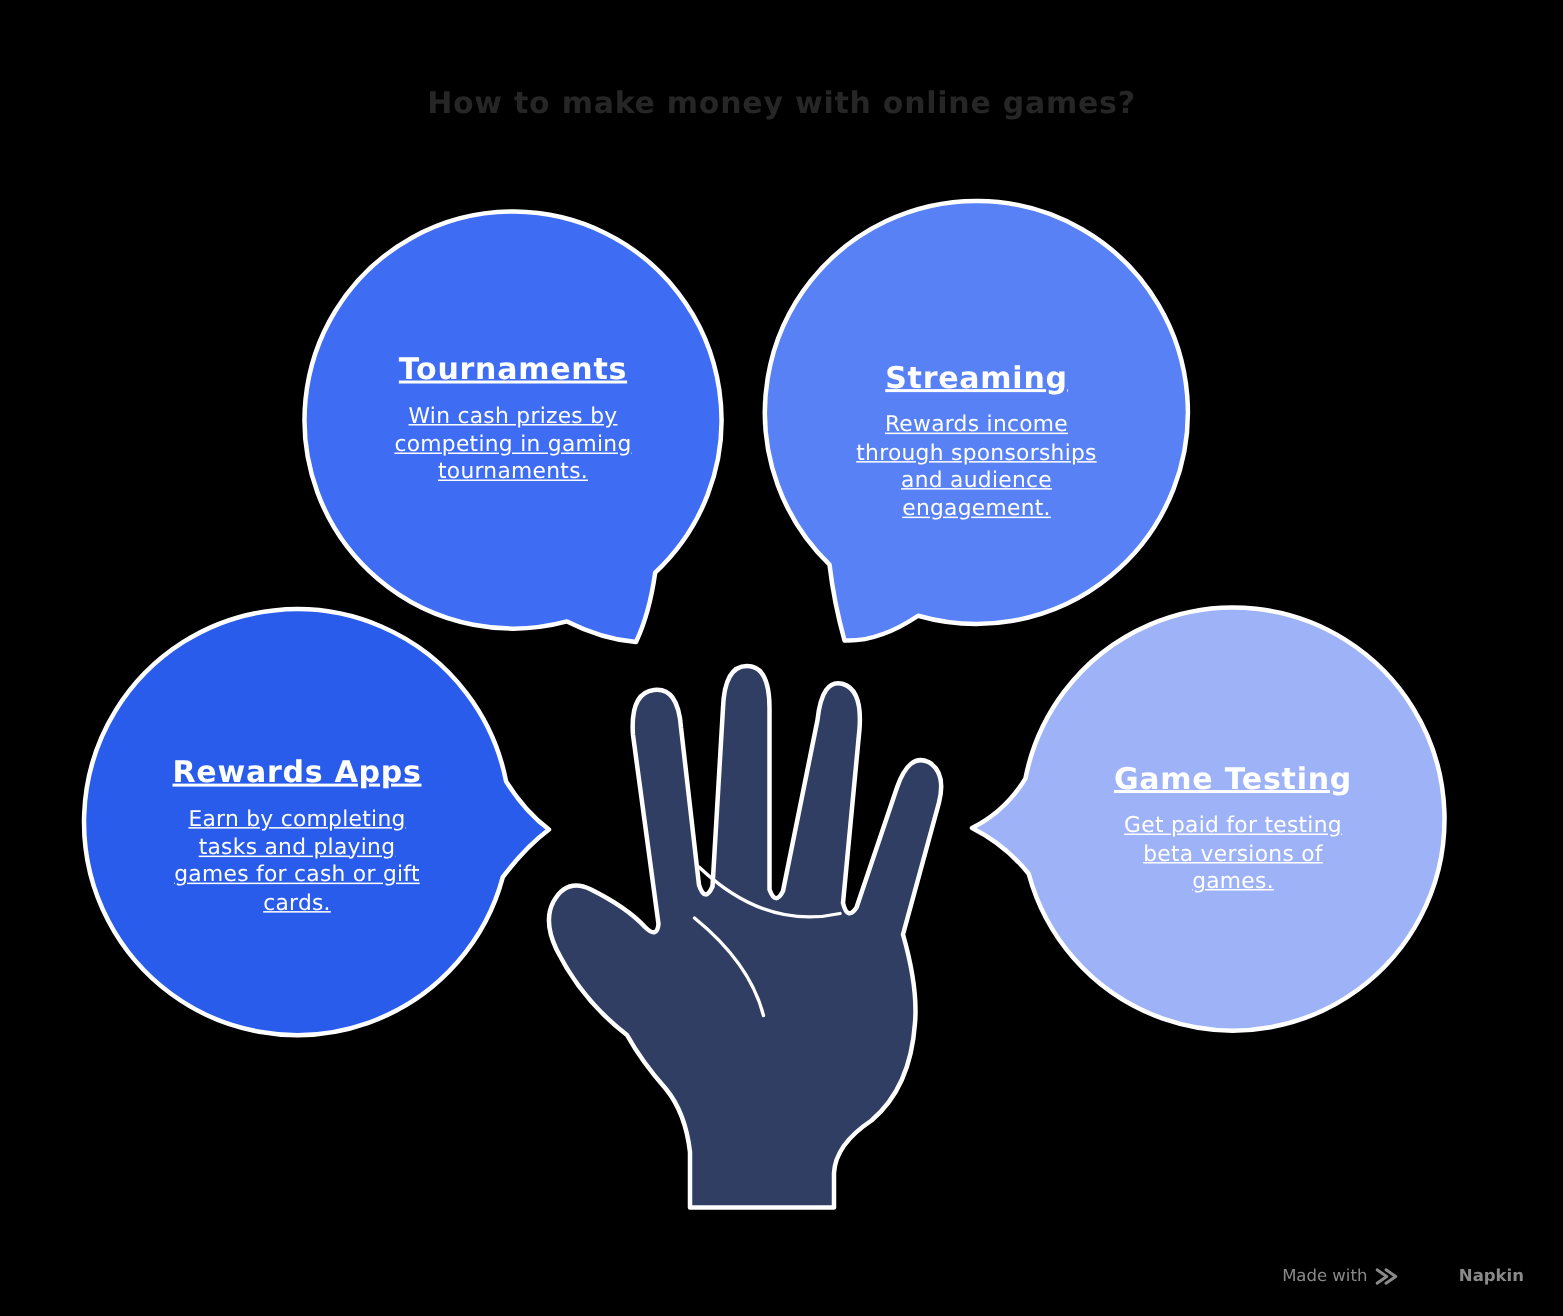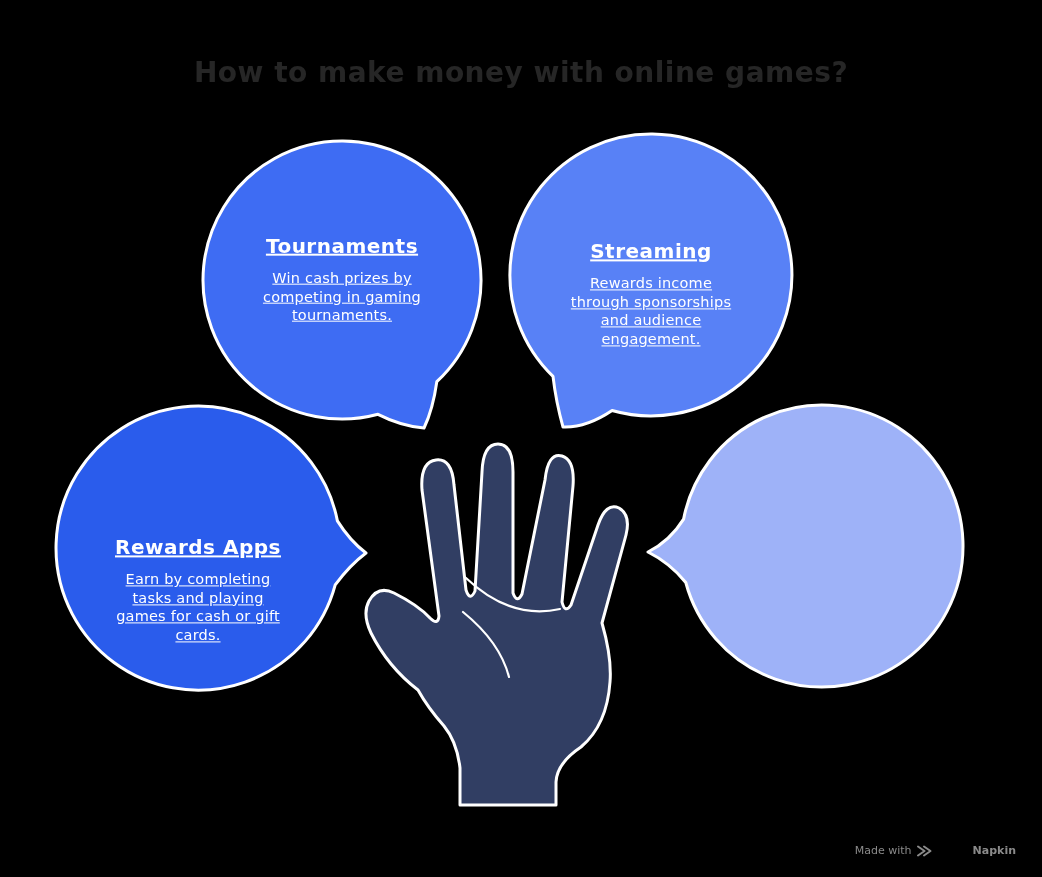--- a/index.html
+++ b/index.html
@@ -11,21 +11,21 @@
   }
   .canvas {
     position: relative;
     width: 1042px; height: 877px;
   }
   .title {
     position: absolute;
     top: 56px; left: 0;
     width: 100%;
     text-align: center;
-    font-size: 28px;
+    font-size: 20px;
     font-weight: bold;
     letter-spacing: 0.5px;
   }
   svg.scene {
     position: absolute;
     top: 0; left: 0;
     width: 1042px; height: 877px;
   }
   .bubble-text {
     position: absolute;
@@ -41,21 +41,21 @@
     margin-bottom: 11px;
   }
   .bubble-text .bubble-body {
     font-size: 14.5px;
     line-height: 1.28;
     white-space: pre-line;
     letter-spacing: 0.2px;
   }
   .bt-1 { left: 342px; top: 279px; width: 220px; }
   .bt-2 { left: 651px; top: 294px; width: 220px; }
-  .bt-3 { left: 198px; top: 557px; width: 230px; margin-top: 33px; }
+  .bt-3 { left: 198px; top: 557px; width: 230px; }
   .bt-4 { left: 822px; top: 552px; width: 210px; }
   .watermark {
     position: absolute;
     right: 26px; bottom: 20px;
     display: flex;
     align-items: center;
     gap: 5px;
     font-size: 11px;
     cursor: pointer;
     padding-left: 36px;
@@ -144,20 +144,26 @@
   </div>
 
   <div class="bubble-text bt-3">
     <div class="bubble-title">Rewards Apps</div>
     <div class="bubble-body">Earn by completing
 tasks and playing
 games for cash or gift
 cards.</div>
   </div>
 
+  <div class="bubble-text bt-4">
+    <div class="bubble-title">Game Testing</div>
+    <div class="bubble-body">Get paid for testing
+beta versions of
+games.</div>
+  </div>
 
   <div class="watermark" style="color: rgb(138, 138, 138);">
     <span>Made with</span>
     <svg width="15" height="12" viewBox="0 0 15 12">
       <path d="M1 1.5 L7.5 6 L1 10.5" fill="none" stroke="#8A8A8A" stroke-width="2" stroke-linejoin="round" stroke-linecap="round"></path>
       <path d="M7 1.5 L13.5 6 L7 10.5" fill="none" stroke="#8A8A8A" stroke-width="2" stroke-linejoin="round" stroke-linecap="round"></path>
     </svg>
     <span class="wm-brand">Napkin</span>
   </div>
 

